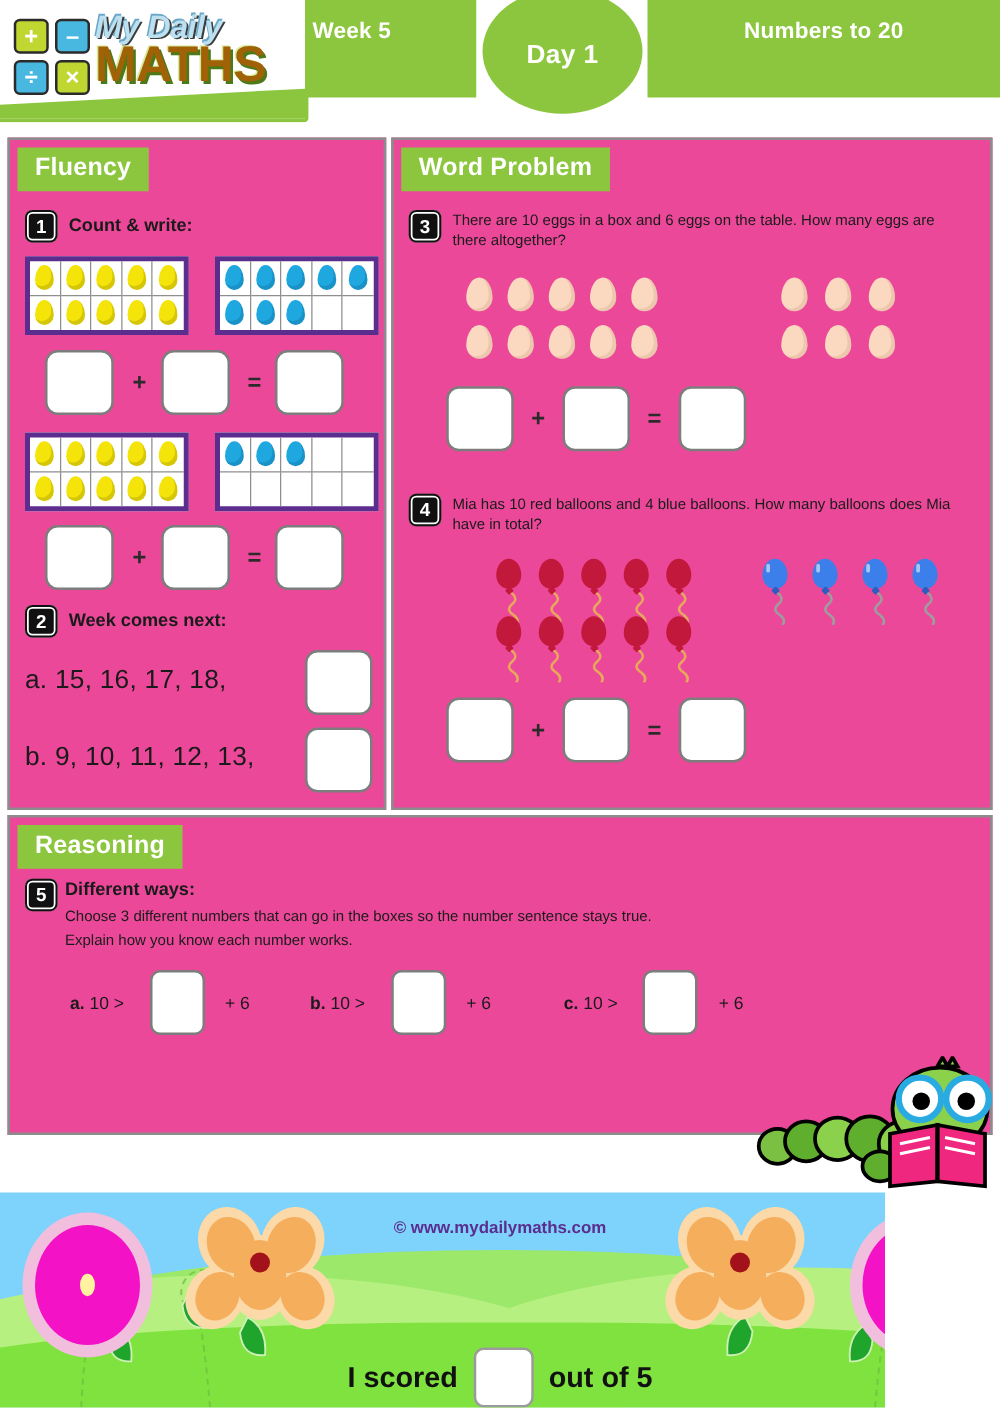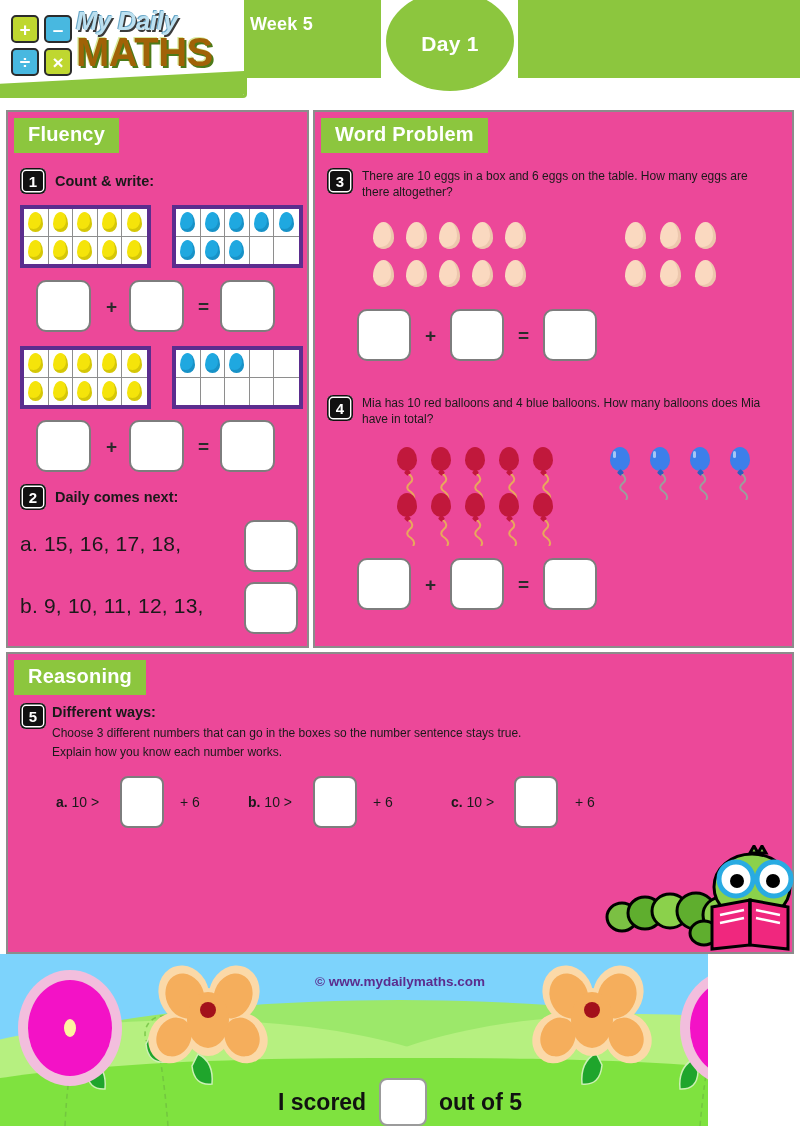--- a/index.html
+++ b/index.html
@@ -135,21 +135,21 @@
 
   
   .panel {
     position: absolute;
     border: 2px solid #8c8c8c;
     background: #ec4899;
     box-sizing: border-box;
   }
   .panel-fluency  { left: 6px;  top: 110px; width: 303px; height: 538px; }
   .panel-word     { left: 313px; top: 110px; width: 481px; height: 538px; }
-  .panel-reason   { left: 6px;  top: 652px; width: 788px; height: 302px; }
+  .panel-reason   { left: 6px;  top: 652px; width: 788px; height: 256px; }
 
   .panel-tab {
     position: absolute;
     top: 6px;
     background: #8CC63E;
     color: #ffffff;
     font-size: 20px;
     font-weight: bold;
     padding: 5px 14px 7px 14px;
     letter-spacing: .2px;
@@ -370,20 +370,21 @@
 <div class="header">
   <div class="header-bar-left"></div>
   <div class="header-bar-right"></div>
 
   <div class="week-label">Week 5</div>
 
   <div class="day-oval">
     <div class="day-oval-label">Day 1</div>
   </div>
 
+  <div class="topic-label">Numbers to 20</div>
 
   <div class="logo-card">
     <div class="logo-swoosh"></div>
     <div class="logo-tiles">
       <div class="tile tile-plus">+</div>
       <div class="tile tile-minus">–</div>
       <div class="tile tile-div">÷</div>
       <div class="tile tile-mult">×</div>
     </div>
     <div class="logo-text">
@@ -517,21 +518,21 @@
       <div class="tf-cell"></div>
     </div>
 
   <div class="abox" style="left:28px;  top:308px; width:55px; height:52px;"></div>
   <div class="op" style="left:98px;  top:324px;">+</div>
   <div class="abox" style="left:121px; top:308px; width:55px; height:52px;"></div>
   <div class="op" style="left:190px; top:324px;">=</div>
   <div class="abox" style="left:212px; top:308px; width:55px; height:52px;"></div>
 
   <div class="qbadge" style="left:12px; top:372px;">2</div>
-  <div class="qtitle" style="left:47px; top:377px;">Daily comes next:</div>
+  <div class="qtitle" style="left:47px; top:377px;">Week comes next:</div>
 
   <div class="seq" style="left:12px; top:420px;">
     <span>a.</span>
     <span>15, 16, 17, 18,</span>
   </div>
   <div class="abox" style="left:236px; top:408px; width:54px; height:52px;"></div>
 
   <div class="seq" style="left:12px; top:482px;">
     <span>b.</span>
     <span>9, 10, 11, 12, 13,</span>

